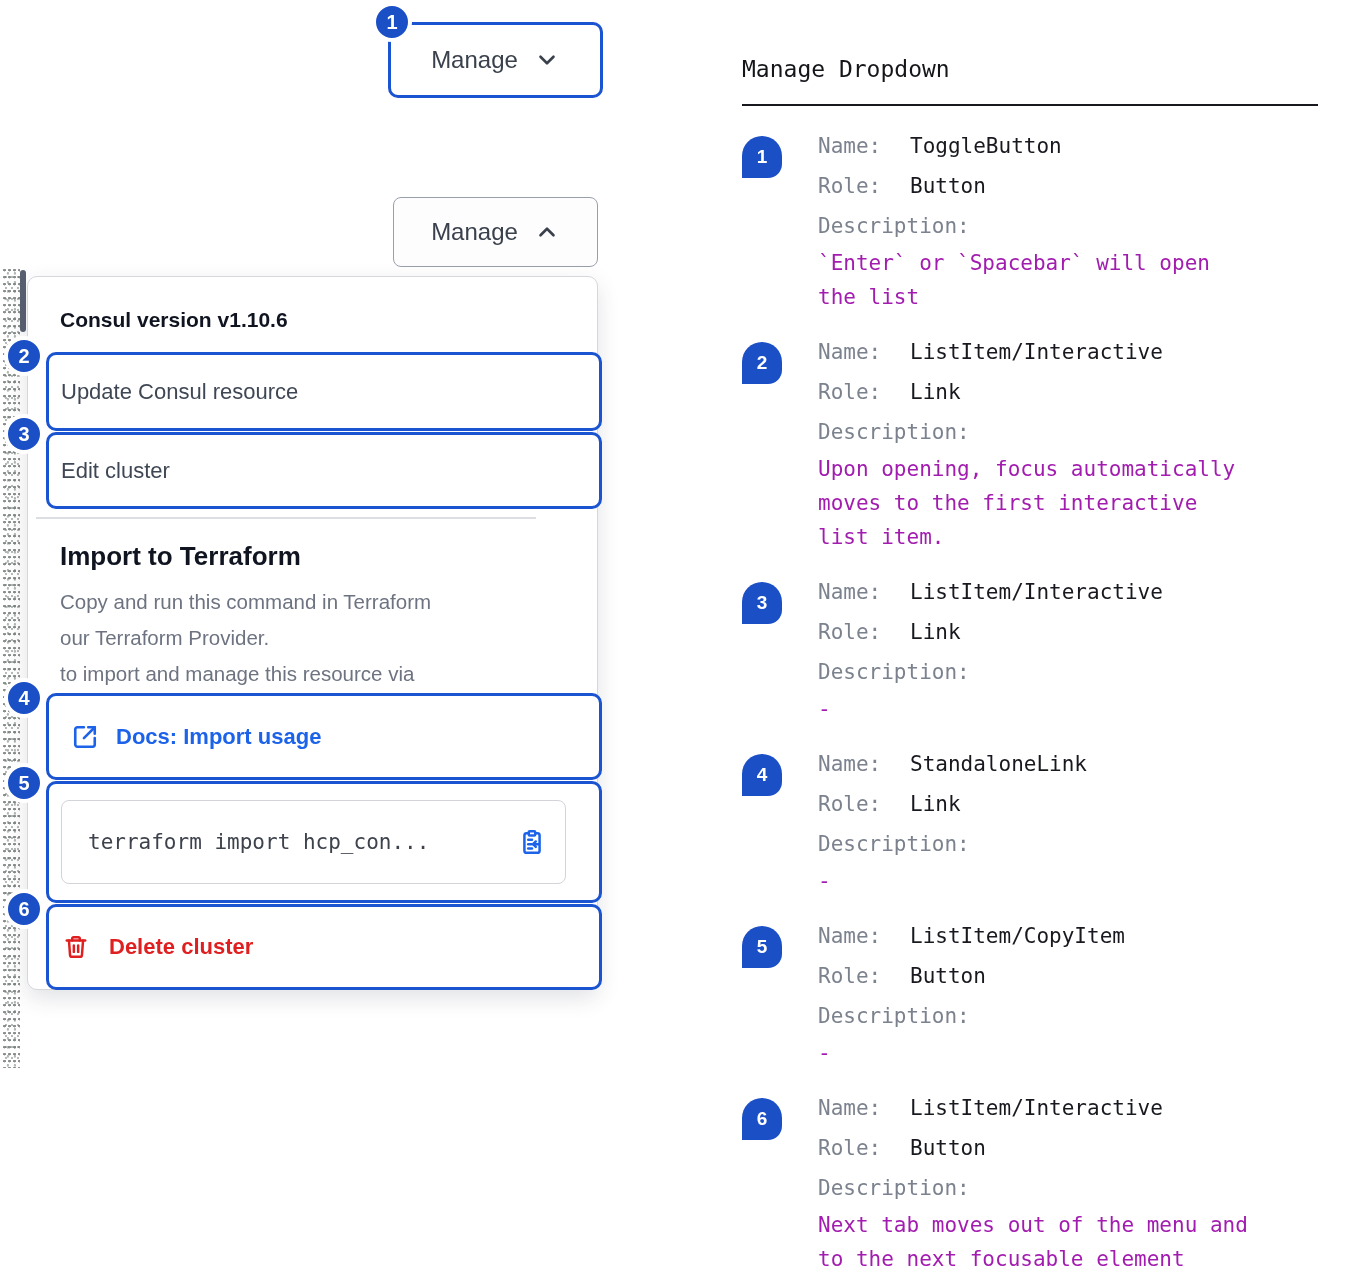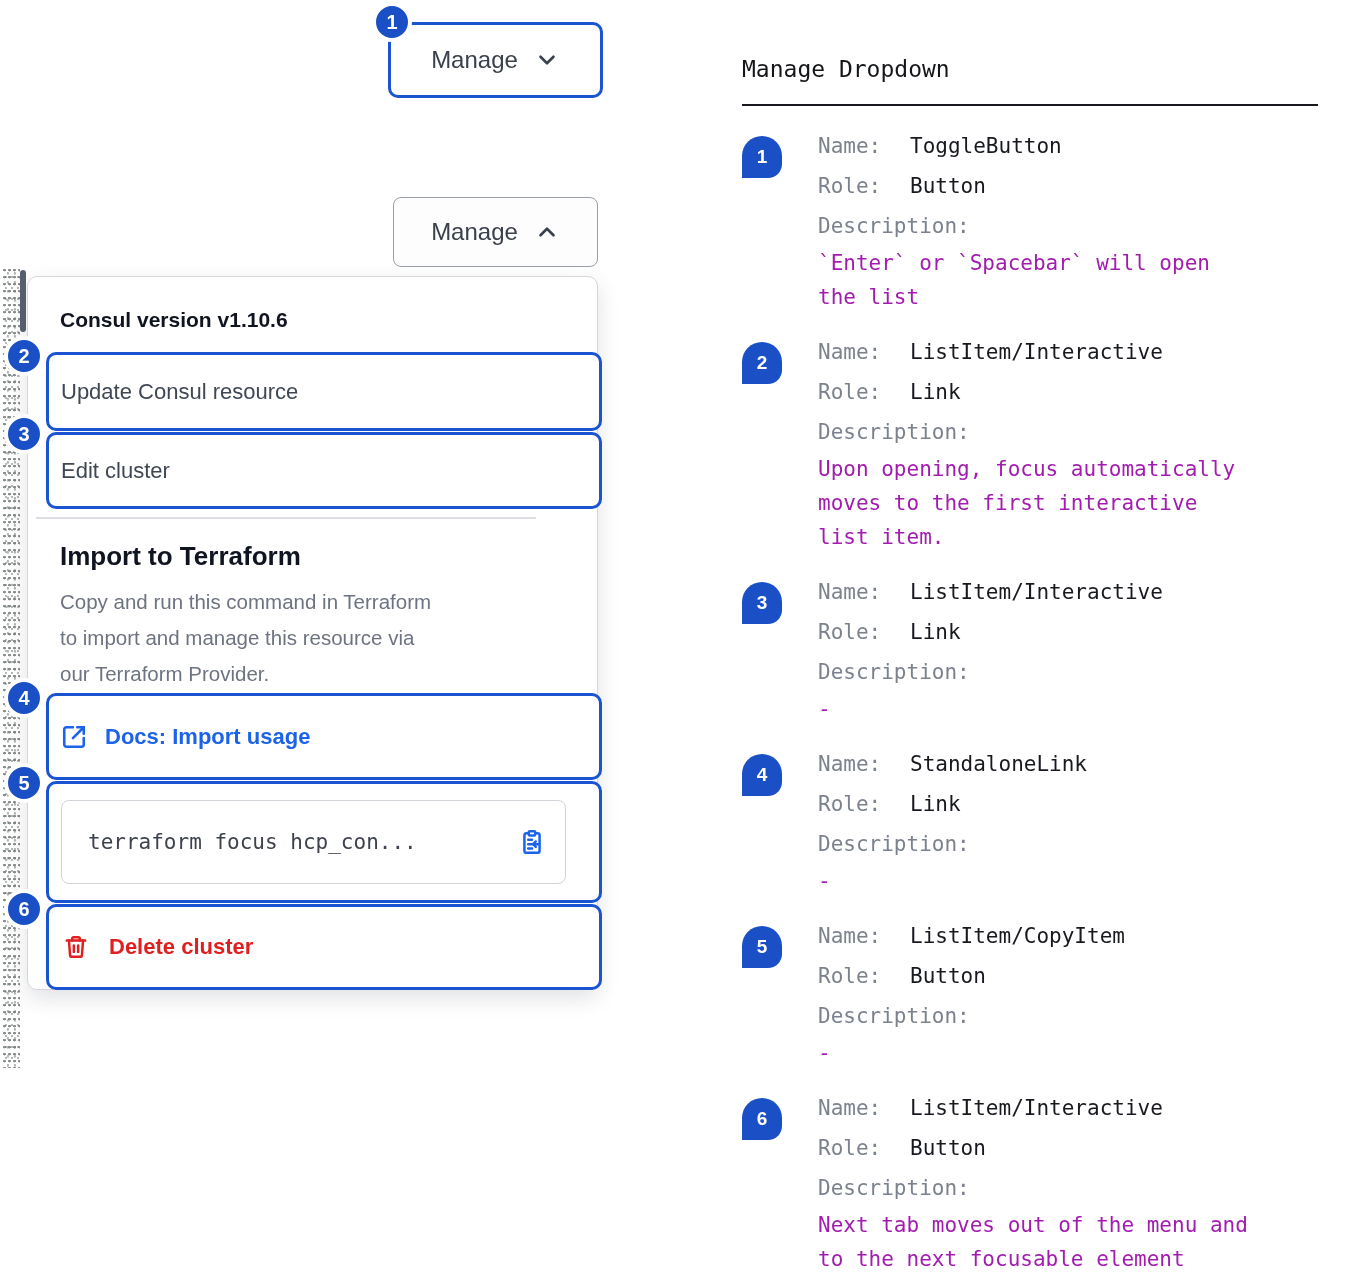--- a/index.html
+++ b/index.html
@@ -46,21 +46,21 @@
   }
   .version-header { position:absolute; left:60px; top:308px; font-size:21px; font-weight:700; color:#0f1420; z-index:5; }
   .focus-box { position:absolute; left:46px; width:556px; border:3px solid #1B54D1; border-radius:10px; background:#fff; display:flex; align-items:center; z-index:10; }
   .box-update { top:352px; height:79px; }
   .box-edit   { top:432px; height:77px; }
   .menu-label { font-size:22px; color:#3f4754; padding-left:12px; }
   .separator { position:absolute; left:36px; top:517px; width:500px; height:2px; background:#dcdee3; z-index:5; }
   .import-title { position:absolute; left:60px; top:541px; font-size:26px; font-weight:700; color:#0f1420; z-index:5; }
   .import-desc { position:absolute; left:60px; top:584px; width:510px; font-size:20.5px; color:#6d7380; line-height:36px; z-index:5; }
   .box-docs { top:693px; height:87px; }
-  .docs-row { display:flex; align-items:center; gap:18px; padding-left:12px; color:#1C63EA; font-size:22px; font-weight:600;justify-content:flex-end; }
+  .docs-row { display:flex; align-items:center; gap:18px; padding-left:23px; color:#1C63EA; font-size:22px; font-weight:600;justify-content:flex-end; }
   .box-code { top:781px; height:122px; }
   .code-field { position:absolute; left:12px; top:16px; width:505px; height:84px; border:1px solid #d2d4da; border-radius:8px; background:#fff; display:flex; align-items:center; justify-content:space-between; padding:0 20px 0 26px; }
   .code-text { font-family:"DejaVu Sans Mono", monospace; font-size:21px; color:#3d424d; white-space:nowrap; }
   .box-delete { top:904px; height:86px; }
   .delete-row { display:flex; align-items:center; gap:20px; padding-left:14px; color:#E02020; font-size:22px; font-weight:600; }
   .icon24 { width:26px; height:26px; flex:none; }
 
   
   .spec { position:absolute; left:742px; top:56px; width:580px; font-family:"DejaVu Sans Mono", monospace; }
   .spec-title { font-size:23px; color:#14161a; }
@@ -114,39 +114,39 @@
   <div class="focus-box box-edit">
     <span class="menu-label">Edit cluster</span>
   </div>
   <div class="badge-circle b3">3</div>
 
   <div class="separator"></div>
 
   <div class="import-title">Import to Terraform</div>
   <div class="import-desc" id="import-desc">
       <div>Copy and run this command in Terraform</div>
+      <div>our Terraform Provider.</div>
       <div>to import and manage this resource via</div>
-      <div>our Terraform Provider.</div>
     </div>
 
   <div class="focus-box box-docs">
     <div class="docs-row">
       <svg class="icon24" viewBox="0 0 24 24" fill="none" stroke="#1C63EA" stroke-width="2.4" stroke-linecap="round" stroke-linejoin="round">
           <path d="M21 13v6a2 2 0 0 1-2 2H5a2 2 0 0 1-2-2V5a2 2 0 0 1 2-2h6"></path>
           <path d="M15 3h6v6"></path>
           <path d="M11 13L21 3"></path>
         </svg>
       <span>Docs: Import usage</span>
     </div>
   </div>
   <div class="badge-circle b4">4</div>
 
   <div class="focus-box box-code">
     <div class="code-field">
-      <span class="code-text">terraform focus hcp_con...</span>
+      <span class="code-text">terraform import hcp_con...</span>
       <svg class="icon24" viewBox="0 0 24 24" fill="none" stroke="#1C63EA" stroke-width="2.3" stroke-linecap="round" stroke-linejoin="round">
           <rect x="5" y="4" width="14" height="18" rx="2"></rect>
           <rect x="9" y="2" width="6" height="4" rx="1" fill="#ffffff"></rect>
           <path d="M8.5 10h3.5"></path>
           <path d="M8.5 14h3"></path>
           <path d="M8.5 18h3.5"></path>
           <path d="M18 14h-5"></path>
           <path d="M15.5 11.5L13 14l2.5 2.5"></path>
         </svg>
     </div>

